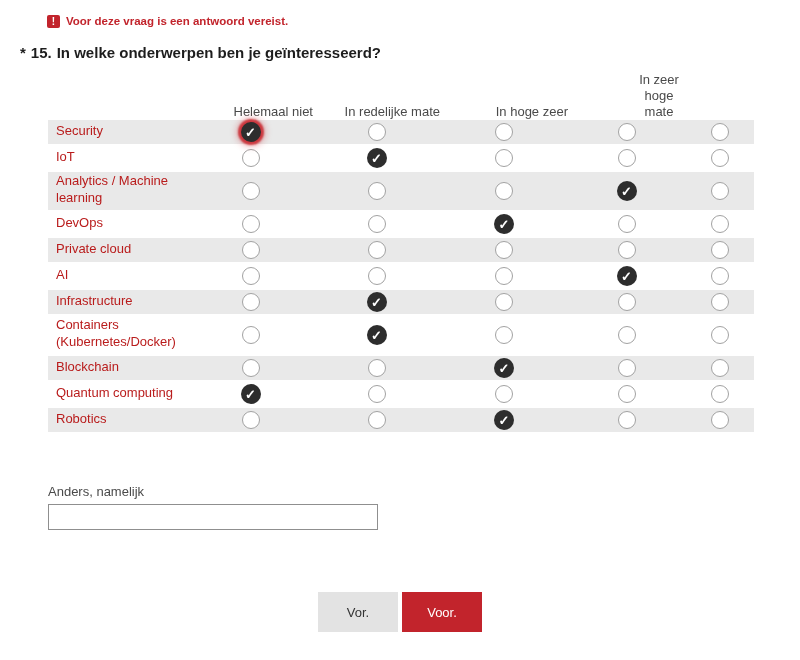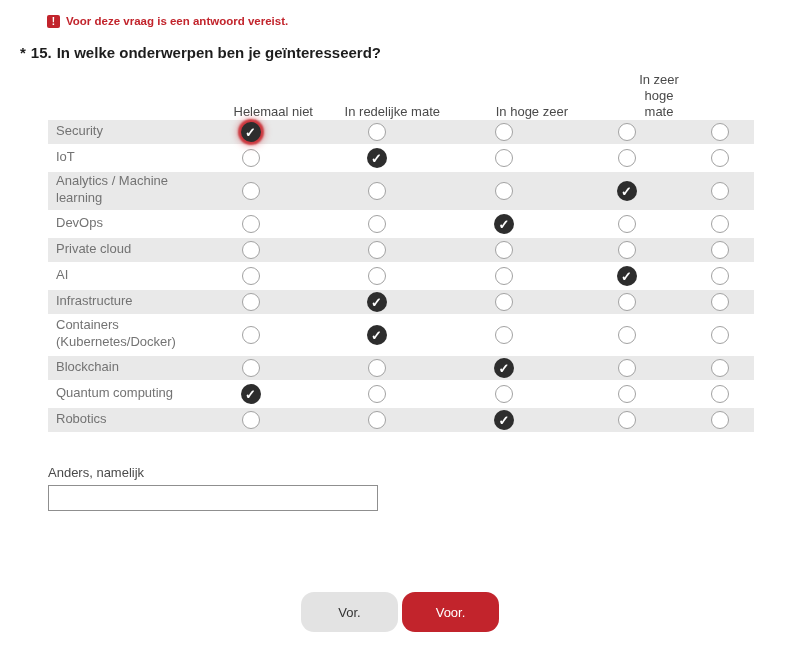--- a/index.html
+++ b/index.html
@@ -35,21 +35,21 @@
   .grid{display:grid;grid-template-columns:140px 125px 127px 128px 117px 69px;}
   .hcell{
     display:flex;align-items:flex-end;justify-content:flex-end;text-align:center;
     font-size:13px;color:#4a4a4a;line-height:16px;padding-bottom:0;min-height:48px;
   }
   .hcell span{display:inline-block;}
   .hcell.last span{max-width:52px;}
   .row{min-height:24px;border-bottom:2px solid #fff;align-items:center;background:#fff;}
   .row.alt{background:var(--alt-bg);}
   .row-label{
-    font-size:13px;color:#737373;line-height:17px;
+    font-size:13px;color:#b91c1c;line-height:17px;
     padding:0 6px 4px 8px;
   }
   .rcell{display:flex;align-items:center;justify-content:center;align-self:stretch;}
   .radio{
     width:16px;height:16px;border:1px solid #a2a2a2;border-radius:50%;
     background:#fff;display:block;
   }
   .radio.selected{
     width:20px;height:20px;border:none;background:var(--radio-sel);
     position:relative;
@@ -57,32 +57,32 @@
   .radio.selected::after{
     content:"\2713";position:absolute;left:0;top:0;width:100%;height:100%;
     display:flex;align-items:center;justify-content:center;
     color:#fff;font-size:13px;font-weight:bold;
   }
   .radio.focused{
     box-shadow:0 0 2px 3px rgba(199,26,34,0.8),0 0 7px 4px rgba(199,26,34,0.35);
   }
 
   
-  .other{position:absolute;top:465px;left:48px;}
+  .other{position:absolute;top:484px;left:48px;}
   .other-label{font-size:13px;color:#4a4a4a;display:block;}
   .other-input{
     margin-top:5px;width:316px;height:20px;border:1px solid #8f8f8f;
     font-size:13px;padding:2px 6px;display:block;background:#fff;
     font-family:"Liberation Sans",sans-serif;border-radius:0;
   }
 
   
   .nav{position:absolute;top:592px;left:0;width:800px;display:flex;justify-content:center;gap:4px;}
   .btn{
-    width:97px;height:40px;border:none;border-radius:13px;font-size:13px;
+    width:80px;height:40px;border:none;border-radius:0;font-size:13px;
     cursor:pointer;font-family:"Liberation Sans",sans-serif;padding:0;
   }
   .btn-prev{background:var(--prev-bg);color:#333;}
   .btn-next{background:var(--red);color:#fff;}
 </style>
 </head>
 <body>
 
 <div class="error-row">
   <span class="error-icon">!</span>

